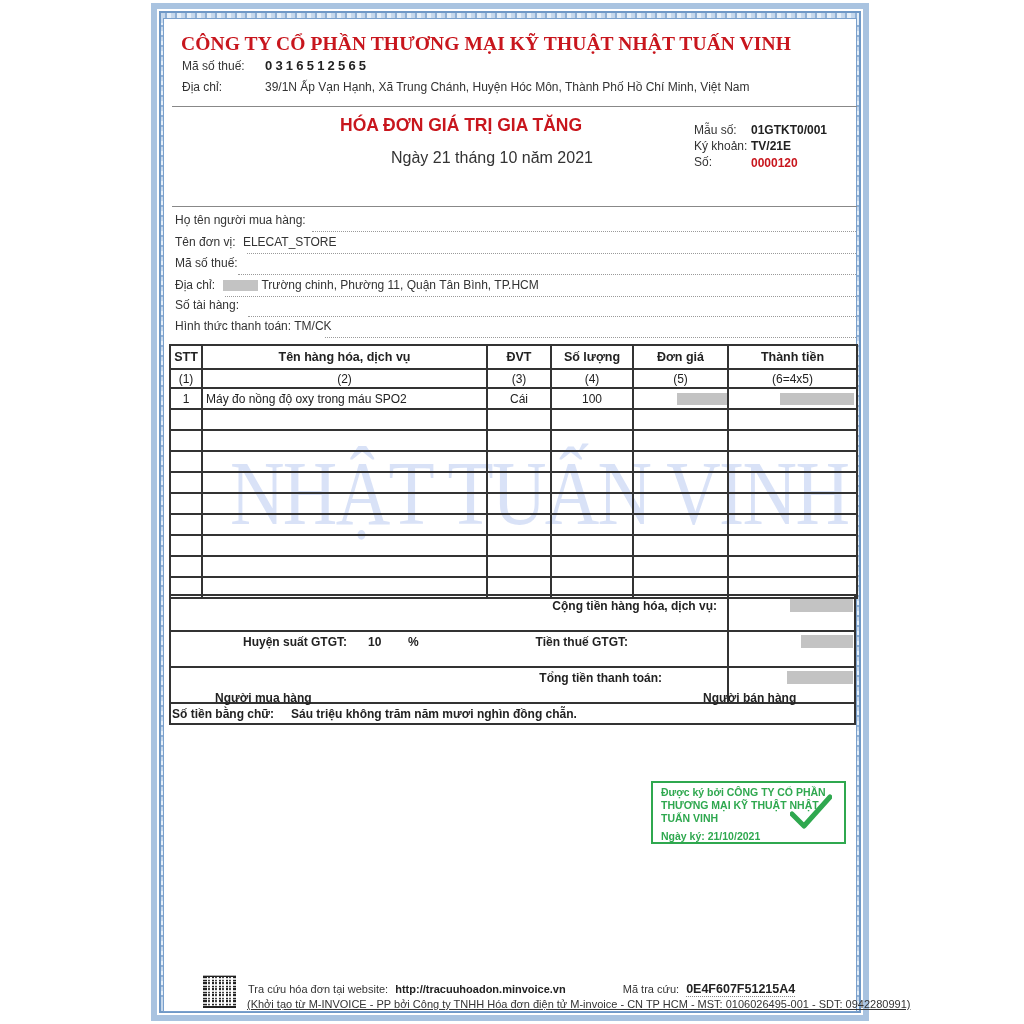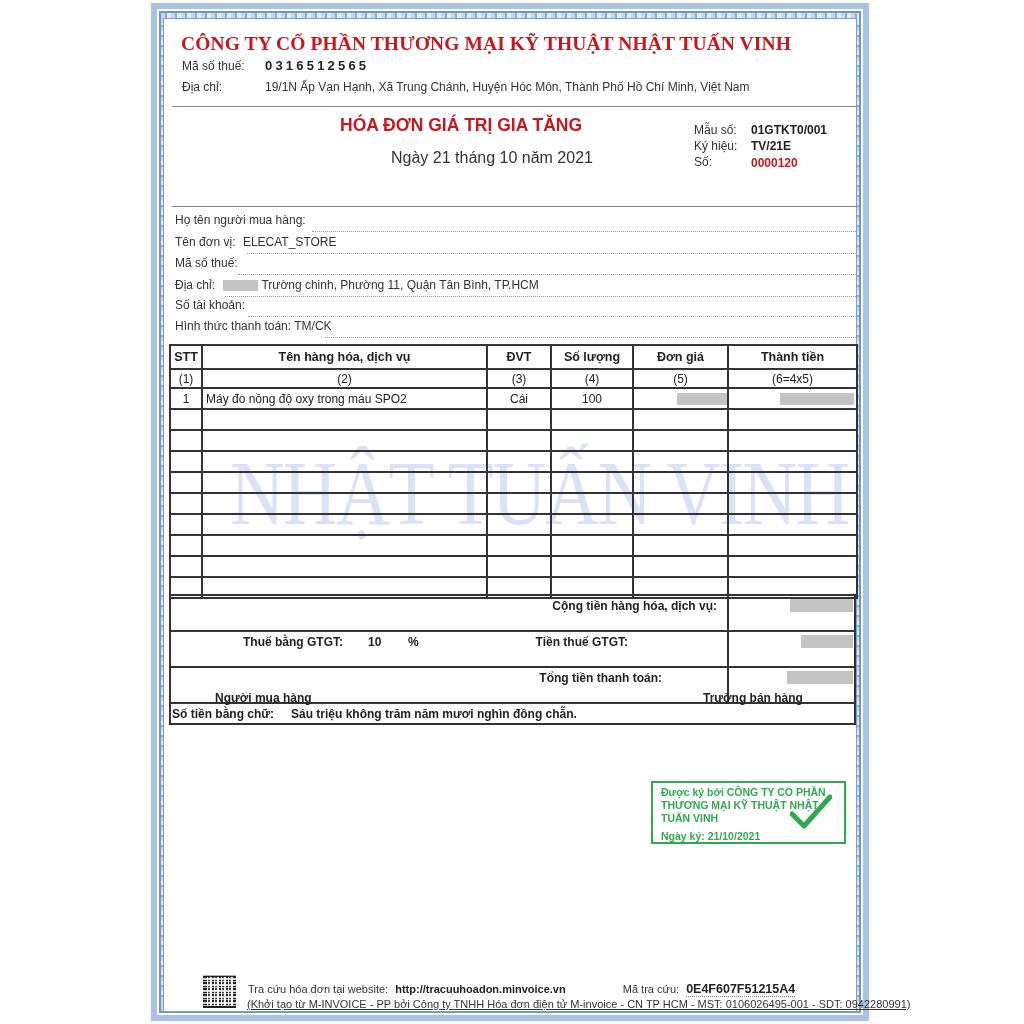--- a/index.html
+++ b/index.html
@@ -100,29 +100,29 @@
 
 <div class="page-frame"></div>
 <div class="inner"></div>
 
 <div class="abs watermark">NHẬT TUẤN VINH</div>
 
 <div class="abs company-name">CÔNG TY CỔ PHẦN THƯƠNG MẠI KỸ THUẬT NHẬT TUẤN VINH</div>
 <div class="abs lbl" style="left:182px; top:59px;">Mã số thuế:</div>
 <div class="abs tax-code" style="left:265px; top:58px;">0316512565</div>
 <div class="abs lbl" style="left:182px; top:80px;">Địa chỉ:</div>
-<div class="abs lbl" style="left:265px; top:80px;">19/1N Ấp Vạn Hạnh, Xã Trung Chánh, Huyện Hóc Môn, Thành Phố Hồ Chí Minh, Việt Nam</div>
+<div class="abs lbl" style="left:265px; top:80px;">39/1N Ấp Vạn Hạnh, Xã Trung Chánh, Huyện Hóc Môn, Thành Phố Hồ Chí Minh, Việt Nam</div>
 <div class="abs hr-top"></div>
 
 <div class="abs invoice-title">HÓA ĐƠN GIÁ TRỊ GIA TĂNG</div>
 <div class="abs invoice-date">Ngày 21 tháng 10 năm 2021</div>
 
 <div class="abs meta-lbl" style="left:694px; top:123px;">Mẫu số:</div>
 <div class="abs meta-val" style="left:751px; top:123px;">01GTKT0/001</div>
-<div class="abs meta-lbl" style="left:694px; top:139px;">Ký hiệu:</div>
+<div class="abs meta-lbl" style="left:694px; top:139px;">Ký khoản:</div>
 <div class="abs meta-val" style="left:751px; top:139px;">TV/21E</div>
 <div class="abs meta-lbl" style="left:694px; top:155px;">Số:</div>
 <div class="abs meta-red" style="left:751px; top:156px;">0000120</div>
 
 <div class="abs hr-mid"></div>
 
 <div class="abs buyer-row" style="top:213px;">
   <span>Họ tên người mua hàng:</span>
   <span></span>
   <span class="dots" style="left:137px;"></span>
@@ -137,21 +137,21 @@
   <span></span>
   <span class="dots" style="left:63px;"></span>
 </div>
 <div class="abs buyer-row" style="top:278px;">
   <span>Địa chỉ:</span>
   <span class="redact" style="width:35px; height:11px; margin-left:5px;"></span>
   <span>Trường chinh, Phường 11, Quận Tân Bình, TP.HCM</span>
   <span class="dots" style="left:50px;"></span>
 </div>
 <div class="abs buyer-row" style="top:298px;">
-  <span>Số tài khoản:</span>
+  <span>Số tài hàng:</span>
   <span></span>
   <span class="dots" style="left:73px;"></span>
 </div>
 <div class="abs buyer-row" style="top:319px;">
   <span>Hình thức thanh toán:</span>
   <span>TM/CK</span>
   <span class="dots" style="left:150px;"></span>
 </div>
 
 <table class="items">
@@ -266,42 +266,42 @@
 </table>
 
 <div class="sum-block" style="top:594px;">
   <div class="sum-row">
     <span class="lblr" style="right:137px;">Cộng tiền hàng hóa, dịch vụ:</span>
     <div class="vcell">
         <span class="redact" style="width:63px;"></span>
       </div>
   </div>
   <div class="sum-row">
-    <span class="abs" style="left:72px; top:3px; font-weight:bold;">Thuế bằng GTGT:</span>
+    <span class="abs" style="left:72px; top:3px; font-weight:bold;">Huyện suất GTGT:</span>
     <span class="abs" style="left:197px; top:3px; font-weight:bold;">10</span>
     <span class="abs" style="left:237px; top:3px; font-weight:bold;">%</span>
     <span class="lblr" style="right:226px;">Tiền thuế GTGT:</span>
     <div class="vcell">
         <span class="redact" style="width:52px;"></span>
       </div>
   </div>
   <div class="sum-row">
     <span class="lblr" style="right:192px;">Tổng tiền thanh toán:</span>
     <div class="vcell">
         <span class="redact" style="width:66px;"></span>
       </div>
   </div>
   <div class="words-row">
     <span class="abs" style="left:1px; top:3px;">Số tiền bằng chữ:</span>
     <span class="abs" style="left:120px; top:3px;">Sáu triệu không trăm năm mươi nghìn đồng chẵn.</span>
   </div>
 </div>
 
 <div class="abs signer" style="left:215px; top:691px;">Người mua hàng</div>
-<div class="abs signer" style="left:703px; top:691px;">Trường bán hàng</div>
+<div class="abs signer" style="left:703px; top:691px;">Người bán hàng</div>
 
 <div class="abs stamp">
   <div style="width:178px;">Được ký bởi CÔNG TY CỔ PHẦN THƯƠNG MẠI KỸ THUẬT NHẬT TUẤN VINH</div>
   <div class="sdate">Ngày ký: 21/10/2021</div>
   <svg width="42" height="36" viewBox="0 0 42 36">
     <path d="M2 20 L14 32 L40 3" fill="none" stroke="#2fa84f" stroke-width="5" stroke-linecap="round" stroke-linejoin="round"></path>
   </svg>
 </div>
 
 <div class="abs qr"></div>

